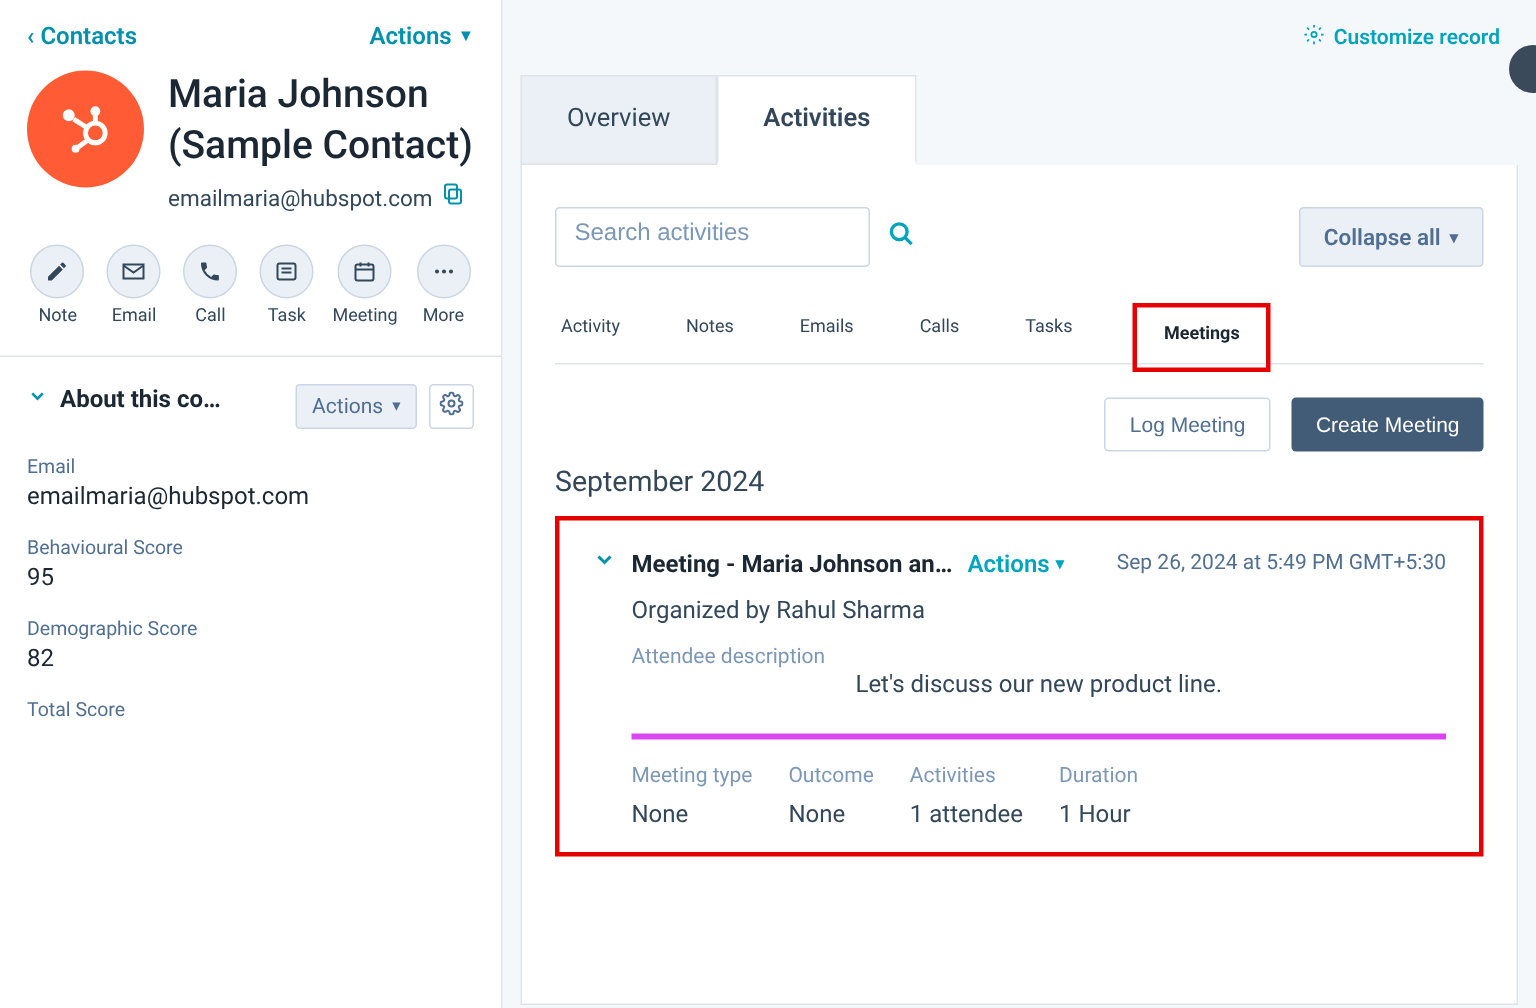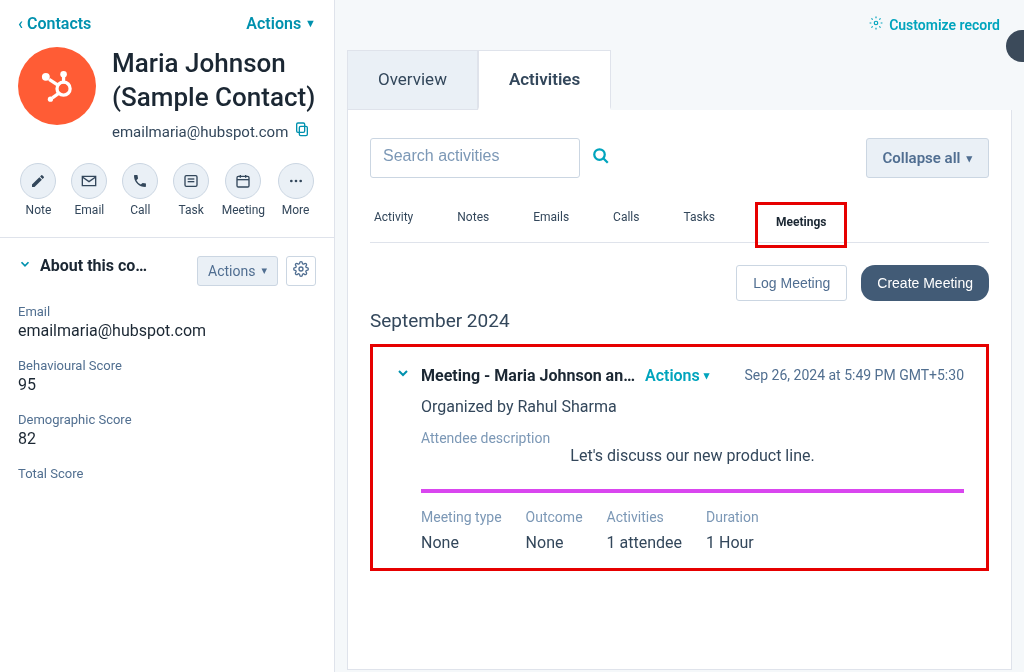--- a/index.html
+++ b/index.html
@@ -254,21 +254,21 @@
     border-radius: 3px;
     padding: 9px 16px;
     font-size: 14px;
     color: #506e91;
     cursor: pointer;
   }
   .btn-dark {
     background: #425b76;
     color: #fff;
     border: none;
-    border-radius: 14px;
+    border-radius: 3px;
     padding: 9px 16px;
     font-size: 14px;
     cursor: pointer;
   }
   .month-hdr {
     font-size: 19px;
     color: #33475b;
     margin-top: 8px;
   }
   .card {

